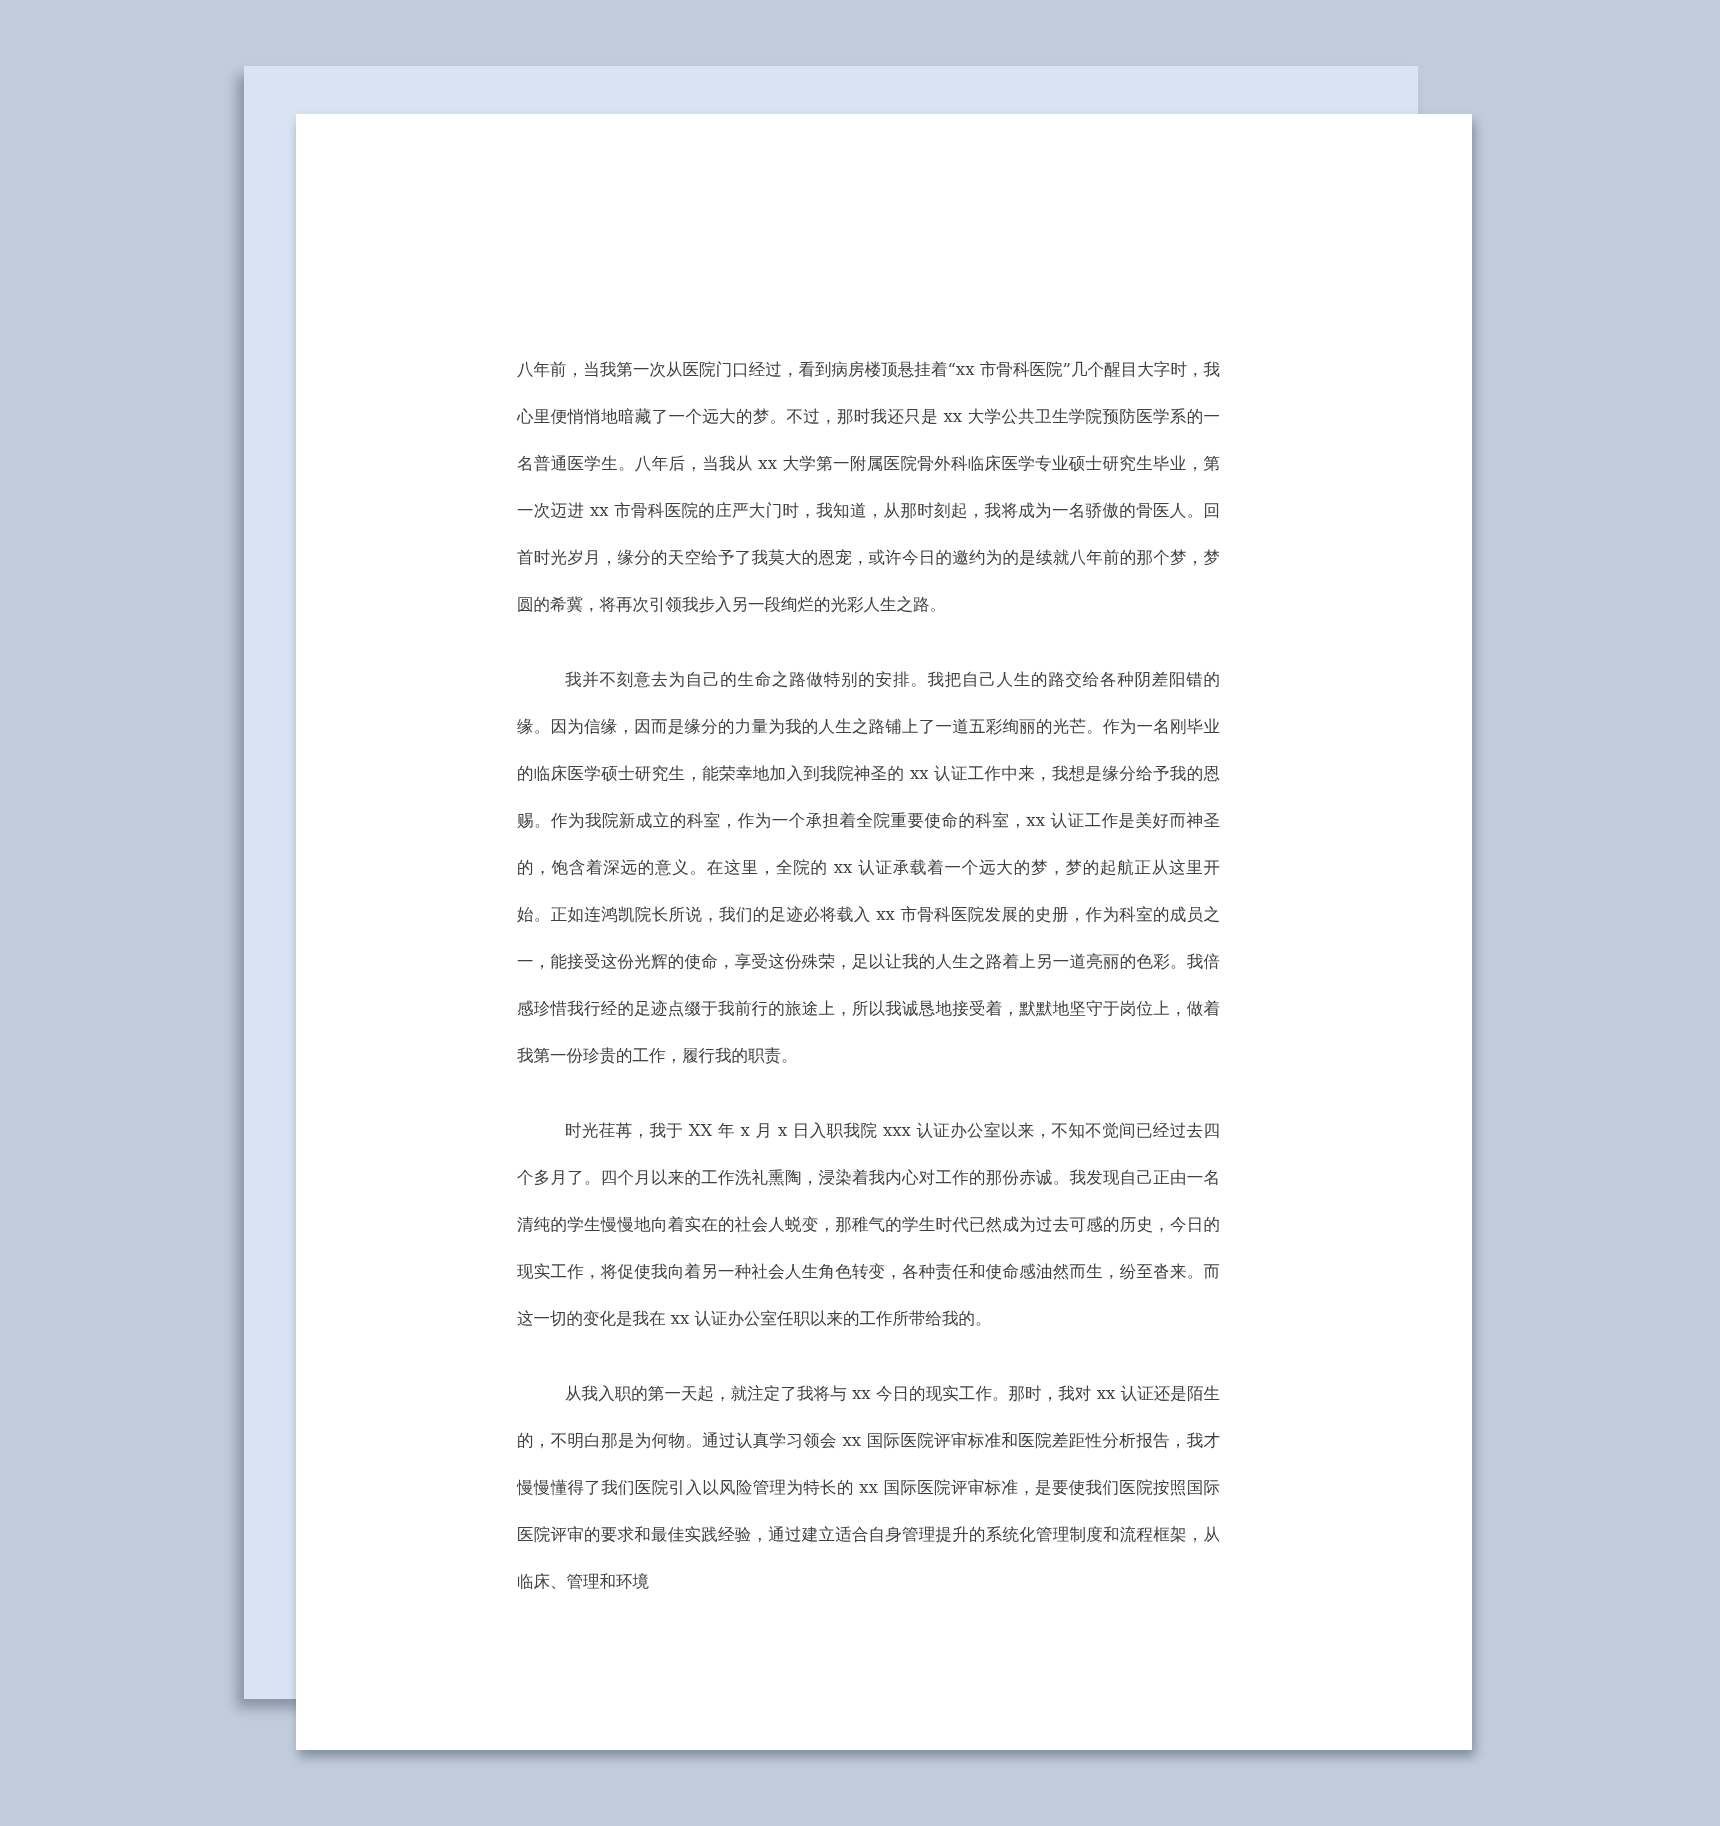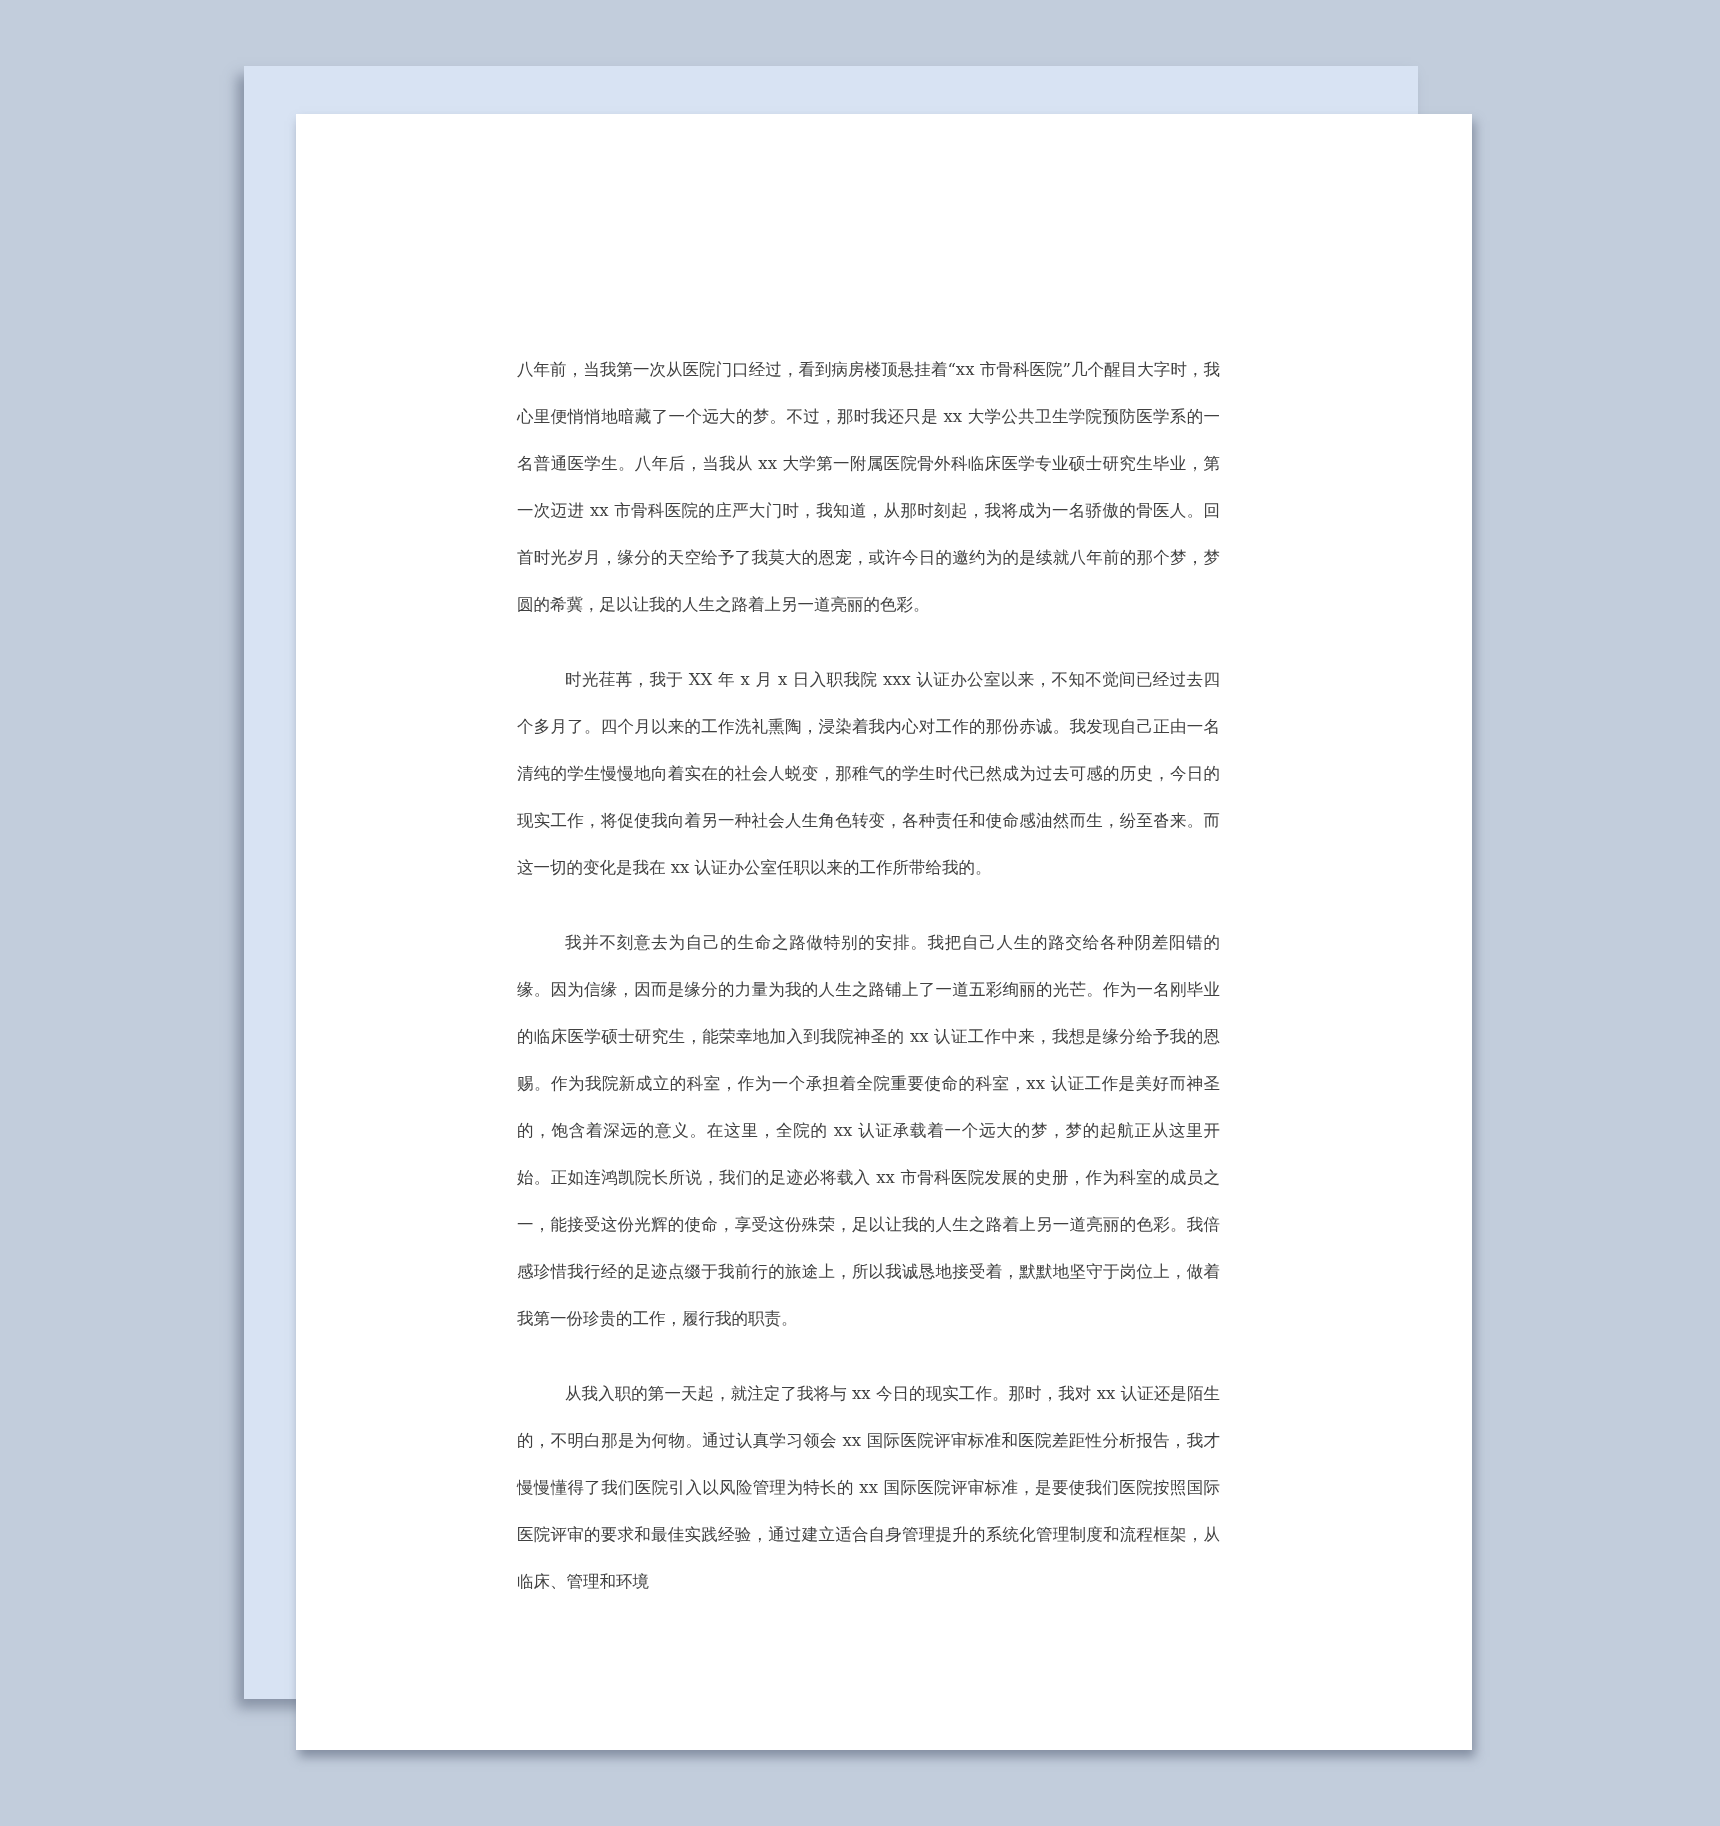--- a/index.html
+++ b/index.html
@@ -50,18 +50,18 @@
     text-indent: 48px;
   }
 </style>
 </head>
 <body>
 
 <div class="back-sheet"></div>
 
 <div class="paper">
   <div class="doc-body">
-    <p>八年前，当我第一次从医院门口经过，看到病房楼顶悬挂着“xx 市骨科医院”几个醒目大字时，我心里便悄悄地暗藏了一个远大的梦。不过，那时我还只是 xx 大学公共卫生学院预防医学系的一名普通医学生。八年后，当我从 xx 大学第一附属医院骨外科临床医学专业硕士研究生毕业，第一次迈进 xx 市骨科医院的庄严大门时，我知道，从那时刻起，我将成为一名骄傲的骨医人。回首时光岁月，缘分的天空给予了我莫大的恩宠，或许今日的邀约为的是续就八年前的那个梦，梦圆的希冀，足以让我的人生之路着上另一道亮丽的色彩。</p>
+    <p>八年前，当我第一次从医院门口经过，看到病房楼顶悬挂着“xx 市骨科医院”几个醒目大字时，我心里便悄悄地暗藏了一个远大的梦。不过，那时我还只是 xx 大学公共卫生学院预防医学系的一名普通医学生。八年后，当我从 xx 大学第一附属医院骨外科临床医学专业硕士研究生毕业，第一次迈进 xx 市骨科医院的庄严大门时，我知道，从那时刻起，我将成为一名骄傲的骨医人。回首时光岁月，缘分的天空给予了我莫大的恩宠，或许今日的邀约为的是续就八年前的那个梦，梦圆的希冀，将再次引领我步入另一段绚烂的光彩人生之路。</p>
+    <p class="indent">我并不刻意去为自己的生命之路做特别的安排。我把自己人生的路交给各种阴差阳错的缘。因为信缘，因而是缘分的力量为我的人生之路铺上了一道五彩绚丽的光芒。作为一名刚毕业的临床医学硕士研究生，能荣幸地加入到我院神圣的 xx 认证工作中来，我想是缘分给予我的恩赐。作为我院新成立的科室，作为一个承担着全院重要使命的科室，xx 认证工作是美好而神圣的，饱含着深远的意义。在这里，全院的 xx 认证承载着一个远大的梦，梦的起航正从这里开始。正如连鸿凯院长所说，我们的足迹必将载入 xx 市骨科医院发展的史册，作为科室的成员之一，能接受这份光辉的使命，享受这份殊荣，足以让我的人生之路着上另一道亮丽的色彩。我倍感珍惜我行经的足迹点缀于我前行的旅途上，所以我诚恳地接受着，默默地坚守于岗位上，做着我第一份珍贵的工作，履行我的职责。</p>
     <p class="indent">时光荏苒，我于 XX 年 x 月 x 日入职我院 xxx 认证办公室以来，不知不觉间已经过去四个多月了。四个月以来的工作洗礼熏陶，浸染着我内心对工作的那份赤诚。我发现自己正由一名清纯的学生慢慢地向着实在的社会人蜕变，那稚气的学生时代已然成为过去可感的历史，今日的现实工作，将促使我向着另一种社会人生角色转变，各种责任和使命感油然而生，纷至沓来。而这一切的变化是我在 xx 认证办公室任职以来的工作所带给我的。</p>
-    <p class="indent">我并不刻意去为自己的生命之路做特别的安排。我把自己人生的路交给各种阴差阳错的缘。因为信缘，因而是缘分的力量为我的人生之路铺上了一道五彩绚丽的光芒。作为一名刚毕业的临床医学硕士研究生，能荣幸地加入到我院神圣的 xx 认证工作中来，我想是缘分给予我的恩赐。作为我院新成立的科室，作为一个承担着全院重要使命的科室，xx 认证工作是美好而神圣的，饱含着深远的意义。在这里，全院的 xx 认证承载着一个远大的梦，梦的起航正从这里开始。正如连鸿凯院长所说，我们的足迹必将载入 xx 市骨科医院发展的史册，作为科室的成员之一，能接受这份光辉的使命，享受这份殊荣，足以让我的人生之路着上另一道亮丽的色彩。我倍感珍惜我行经的足迹点缀于我前行的旅途上，所以我诚恳地接受着，默默地坚守于岗位上，做着我第一份珍贵的工作，履行我的职责。</p>
     <p class="indent">从我入职的第一天起，就注定了我将与 xx 今日的现实工作。那时，我对 xx 认证还是陌生的，不明白那是为何物。通过认真学习领会 xx 国际医院评审标准和医院差距性分析报告，我才慢慢懂得了我们医院引入以风险管理为特长的 xx 国际医院评审标准，是要使我们医院按照国际医院评审的要求和最佳实践经验，通过建立适合自身管理提升的系统化管理制度和流程框架，从临床、管理和环境</p>
   </div>
 </div>
 
 </body></html>

